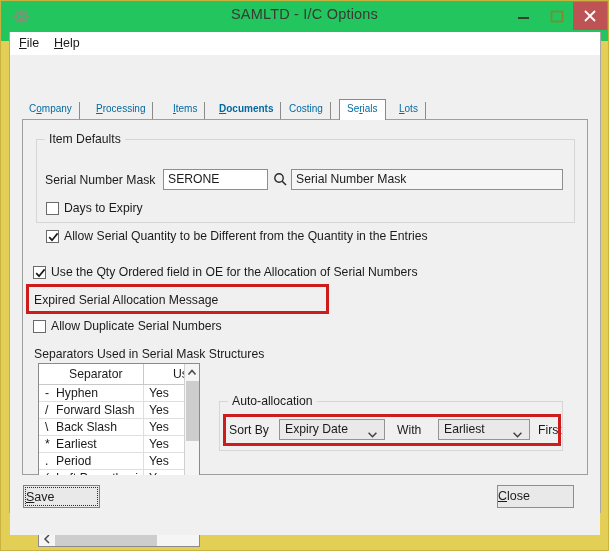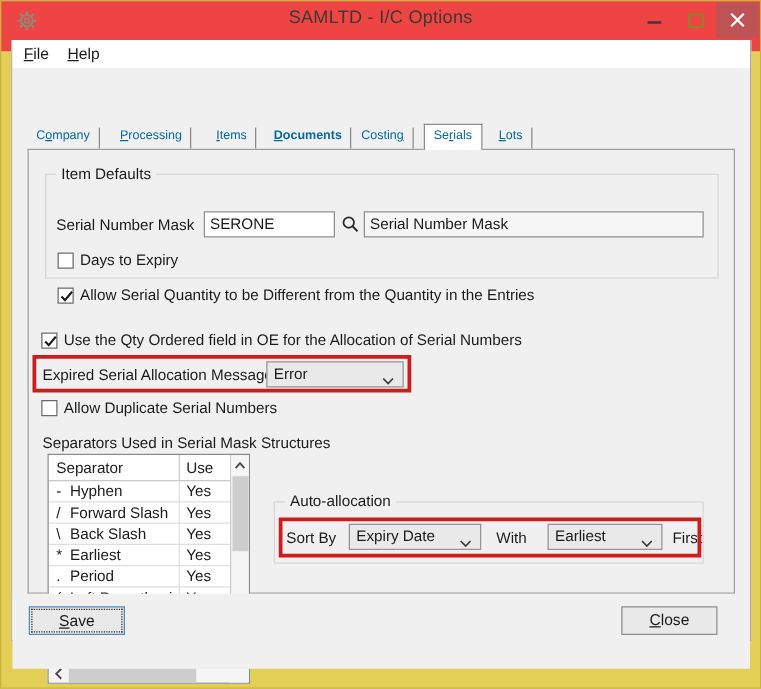--- a/index.html
+++ b/index.html
@@ -17,21 +17,21 @@
     left: 0; top: 0;
     width: 609px; height: 551px;
     background: #e3cf55;
     box-sizing: border-box;
     border: 1px solid #c9b23f;
   }
   .titlebar {
     position: absolute;
     left: 0; top: 0;
     width: 607px; height: 40px;
-    background: #ef4444;
+    background: #22c55e;
   }
   .app-icon {
     position: absolute;
     left: 12px; top: 7px;
     width: 17px; height: 17px;
   }
   .title-text {
     position: absolute;
     left: 0; top: 5px;
     width: 607px;
@@ -232,20 +232,21 @@
     width: 145px; height: 21px;
     background: #ffffff;
     border-bottom: 1px solid #c8c8c8;
     box-sizing: border-box;
   }
   .grid-head .hc {
     position: absolute;
     top: 3px;
     font-size: 12.2px;
     color: #1b1b1b;
+    margin-left: 24px;
   }
   .hc-sep { left: 6px; }
   .hc-use { left: 110px; }
   .grid-head .vdiv {
     position: absolute;
     left: 104px; top: 0;
     width: 1px; height: 21px;
     background: #c8c8c8;
   }
   .grid-body {
@@ -333,21 +334,21 @@
     width: 590px; height: 60px;
     background: #f0f0f0;
   }
   .btn {
     position: absolute;
     box-sizing: border-box;
     background: #e9e9e9;
     border: 1px solid #8e8e8e;
     font-size: 12.5px;
     color: #1b1b1b;
-    text-align: center;
+    text-align: left;
     line-height: 21px;
     cursor: default;
   }
   .btn-save {
     left: 13px; top: 10px;
     width: 77px; height: 23px;
     border: 1px solid #4a8ec2;
     background: #e9e9e9;
   }
   .btn-save .inner {
@@ -456,28 +457,20 @@
           <span class="box">
             <svg width="11" height="11" viewBox="0 0 11 11">
               <path d="M1.2 5.2 L4 8.2 L9.6 1.4" fill="none" stroke="#1b1b1b" stroke-width="1.7"></path>
             </svg>
           </span>
           <span class="txt">Use the Qty Ordered field in OE for the Allocation of Serial Numbers</span>
         </div>
 
         <div class="lbl" style="left:11px; top:173px;">Expired Serial Allocation Message</div>
 
-        <div class="combo" style="left:190px; top:169px; width:110px; height:21px;">
-          <span>Error</span>
-          <span class="arrow">
-            <svg width="9" height="6" viewBox="0 0 9 6">
-              <path d="M0.6 0.8 L4.5 4.8 L8.4 0.8" fill="none" stroke="#3c3c3c" stroke-width="1.4"></path>
-            </svg>
-          </span>
-        </div>
 
         <div class="chk" style="left:10px; top:199px;">
           <span class="box"></span>
           <span class="txt">Allow Duplicate Serial Numbers</span>
         </div>
 
         <div class="lbl" style="left:11px; top:227px;">Separators Used in Serial Mask Structures</div>
 
         <div class="group" style="left:196px; top:281px; width:344px; height:50px;">
           <span class="group-title">Auto-allocation</span>

